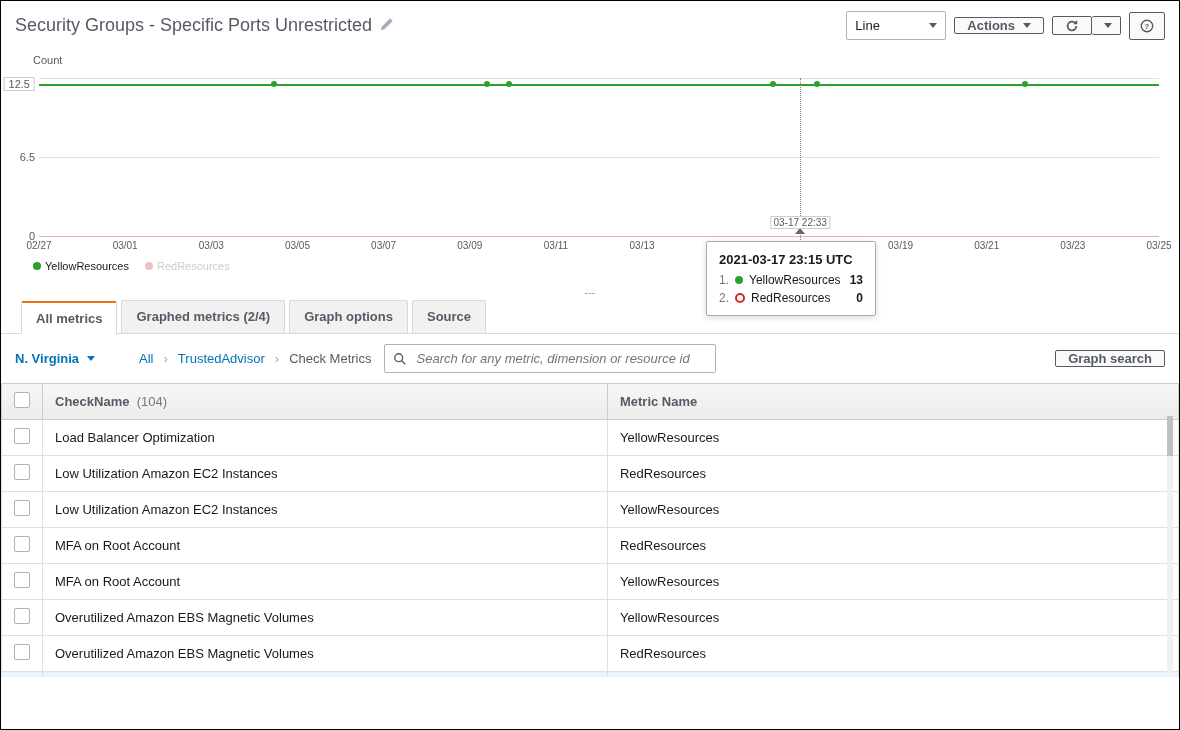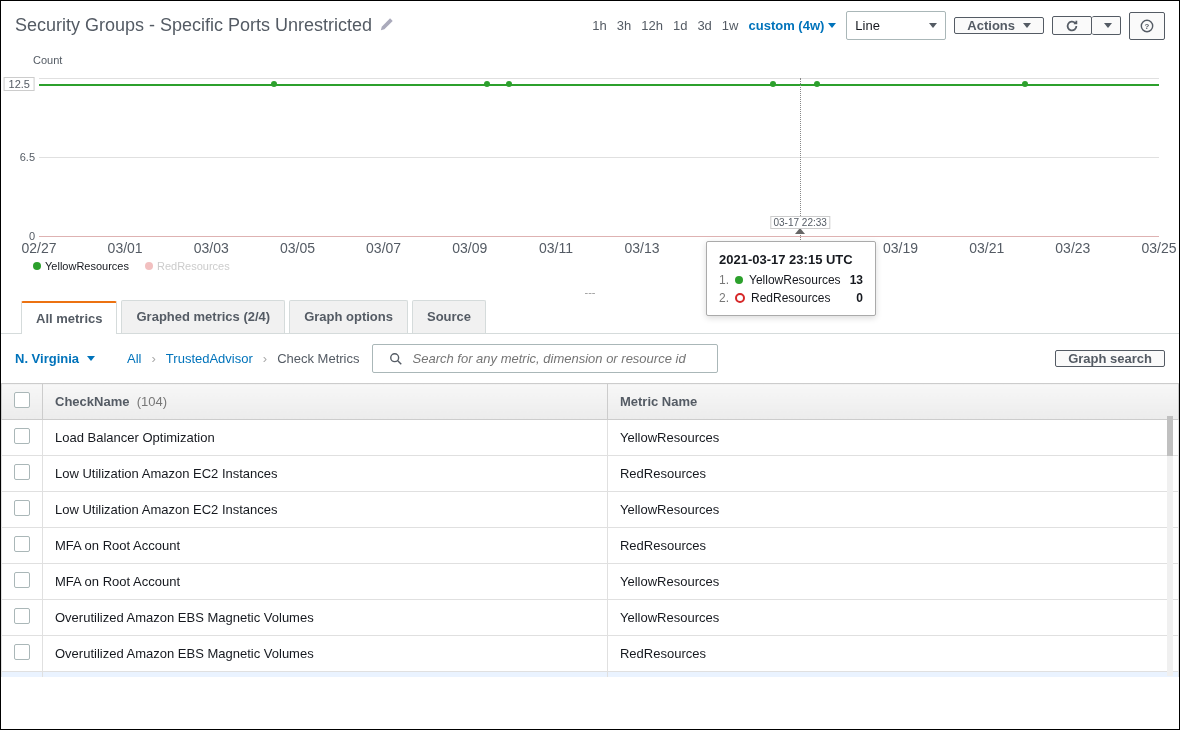--- a/index.html
+++ b/index.html
@@ -19,21 +19,21 @@
 .btn-group .btn + .btn { border-left: none; }
 .btn svg { width: 14px; height: 14px; }
 .top-actions { display: flex; gap: 8px; align-items: center; }
 .chart-area { padding: 6px 20px 0 20px; position: relative; height: 250px; }
 .ylabel { position: absolute; left: 32px; top: 8px; font-size: 11px; color: #545b64; }
 .chart-frame { position: absolute; left: 38px; right: 20px; top: 32px; height: 158px; }
 .gridline { position: absolute; left: 0; right: 0; border-top: 1px solid #e0e0e0; }
 .ytick { position: absolute; left: -4px; font-size: 11px; color: #545b64; transform: translate(-100%, -50%); }
 .ytick-box { border: 1px solid #ccc; padding: 0 4px; background: #fff; }
 .xticks { position: absolute; left: 38px; right: 20px; top: 194px; height: 16px; }
-.xtick { position: absolute; font-size: 14px; color: #545b64; transform: translateX(-50%); }
+.xtick { position: absolute; font-size: 10px; color: #545b64; transform: translateX(-50%); }
 .legend { position: absolute; left: 32px; top: 214px; display: flex; gap: 16px; font-size: 11px; align-items: center; }
 .lg-item { display: flex; align-items: center; gap: 4px; }
 .dot { width: 8px; height: 8px; border-radius: 50%; }
 .dash { position: absolute; left: 50%; top: 240px; transform: translateX(-50%); color: #999; font-size: 11px; }
 .cursor-line { position: absolute; top: 32px; height: 170px; border-left: 1px dotted #888; }
 .cursor-label { position: absolute; top: 170px; transform: translateX(-50%); font-size: 10px; color: #545b64; background: #fff; border: 1px solid #ccc; padding: 0 2px; white-space: nowrap; }
 .cursor-arrow { position: absolute; top: 182px; transform: translateX(-50%); width: 0; height: 0; border-left: 5px solid transparent; border-right: 5px solid transparent; border-bottom: 6px solid #666; }
 .data-dot { position: absolute; width: 6px; height: 6px; border-radius: 50%; background: #2ca02c; transform: translate(-50%, -50%); }
 .data-line-red { position: absolute; height: 1px; background: rgba(214,39,40,0.25); left: 0; right: 0; }
 .data-line-green { position: absolute; height: 2px; background: #2ca02c; left: 0; right: 0; }
@@ -45,21 +45,21 @@
 .ring { width: 10px; height: 10px; border-radius: 50%; border: 2px solid; background: #fff; }
 .tabs { display: flex; padding-left: 20px; border-bottom: 1px solid #d5dbdb; position: relative; margin-top: 4px;}
 .tab { padding: 8px 14px; border: 1px solid #d5dbdb; border-bottom: none; background: #f1f1f1; margin-right: 4px; font-size: 13px; font-weight: 700; color: #545b64; cursor: pointer; border-top-left-radius: 2px; border-top-right-radius: 2px; }
 .tab.active { background: #fff; border-top: 2px solid #ec7211; position: relative; top: 1px; }
 .subhead { display: flex; align-items: center; padding: 10px 14px; gap: 12px; }
 .region { color: #0073bb; font-weight: 700; display: flex; align-items: center; gap: 4px; cursor: pointer; }
 .breadcrumb { display: flex; align-items: center; gap: 10px; font-size: 13px; }
 .breadcrumb .bc-link { color: #0073bb; cursor: pointer; }
 .breadcrumb .bc-sep { color: #aaa; }
 .breadcrumb .bc-cur { color: #545b64; }
-.search-wrap { flex: 1; display: flex; align-items: center; border: 1px solid #aab7b8; border-radius: 2px; padding: 4px 16px; max-width: 580px; }
+.search-wrap { flex: 1; display: flex; align-items: center; border: 1px solid #aab7b8; border-radius: 2px; padding: 4px 8px; max-width: 580px; }
 .search-wrap input { border: none; outline: none; flex: 1; font-size: 13px; font-style: italic; color: #666; padding: 2px 4px; }
 .search-wrap svg { width: 14px; height: 14px; color: #545b64; margin-right: 6px; }
 .table { width: 100%; border-collapse: collapse; padding-left: 18px; }
 .table th { background: linear-gradient(#f7f7f7,#ececec); border: 1px solid #ccc; text-align: left; padding: 8px 12px; font-weight: 700; font-size: 13px; color: #545b64; }
 .table td { border: 1px solid #e0e0e0; padding: 8px 12px; font-size: 13px; color: #16191f; }
 .table tr.row.selected { background: #eaf3ff; }
 .th-count { color: #777; font-weight: normal; }
 .chk { width: 16px; height: 16px; border: 1px solid #aab7b8; border-radius: 2px; display: inline-flex; align-items: center; justify-content: center; background: #fff; cursor: pointer; }
 .scroll-ind { position: absolute; right: 6px; width: 6px; background: #f0f0f0; }
 .scroll-thumb { position: absolute; right: 6px; width: 6px; background: #c0c0c0; }
@@ -70,32 +70,20 @@
 <div class="container">
 
 <div class="header">
   <span class="title">Security Groups - Specific Ports Unrestricted</span>
   <span class="pencil">
     <svg viewBox="0 0 16 16" width="14" height="14" fill="currentColor">
           <path d="M11.5 1.5l3 3L5 14l-4 1 1-4 9.5-9.5z"></path>
         </svg>
   </span>
   <div class="spacer"></div>
-  <div class="timerange">
-    <span class="tr">1h</span>
-    <span class="tr">3h</span>
-    <span class="tr">12h</span>
-    <span class="tr">1d</span>
-    <span class="tr">3d</span>
-    <span class="tr">1w</span>
-    <span class="custom">
-      <span>custom (4w)</span>
-      <span class="tri-down"></span>
-    </span>
-  </div>
   <div class="top-actions">
     <div class="sel">
       <span>Line</span>
       <span class="tri-down" style="color:#545b64"></span>
     </div>
     <div class="btn">
       <span>Actions</span>
       <span class="tri-down"></span>
     </div>
     <div class="btn-group">
@@ -189,21 +177,21 @@
   <div class="tab">Graphed metrics (2/4)</div>
   <div class="tab">Graph options</div>
   <div class="tab">Source</div>
 </div>
 
 <div class="subhead">
   <div class="region">
     <span>N. Virginia</span>
     <span class="tri-down" style="border-top-color:#0073bb"></span>
   </div>
-  <div class="breadcrumb" style="margin-left:20px">
+  <div class="breadcrumb" style="margin-left:32px">
     <span class="bc-link">All</span>
     <span class="bc-sep">›</span>
     <span class="bc-link">TrustedAdvisor</span>
     <span class="bc-sep">›</span>
     <span class="bc-cur">Check Metrics</span>
   </div>
   <div class="search-wrap">
     <svg viewBox="0 0 16 16">
           <circle cx="6.5" cy="6.5" r="4.5" fill="none" stroke="currentColor" stroke-width="1.6"></circle>
           <line x1="10" y1="10" x2="14" y2="14" stroke="currentColor" stroke-width="1.6"></line>

